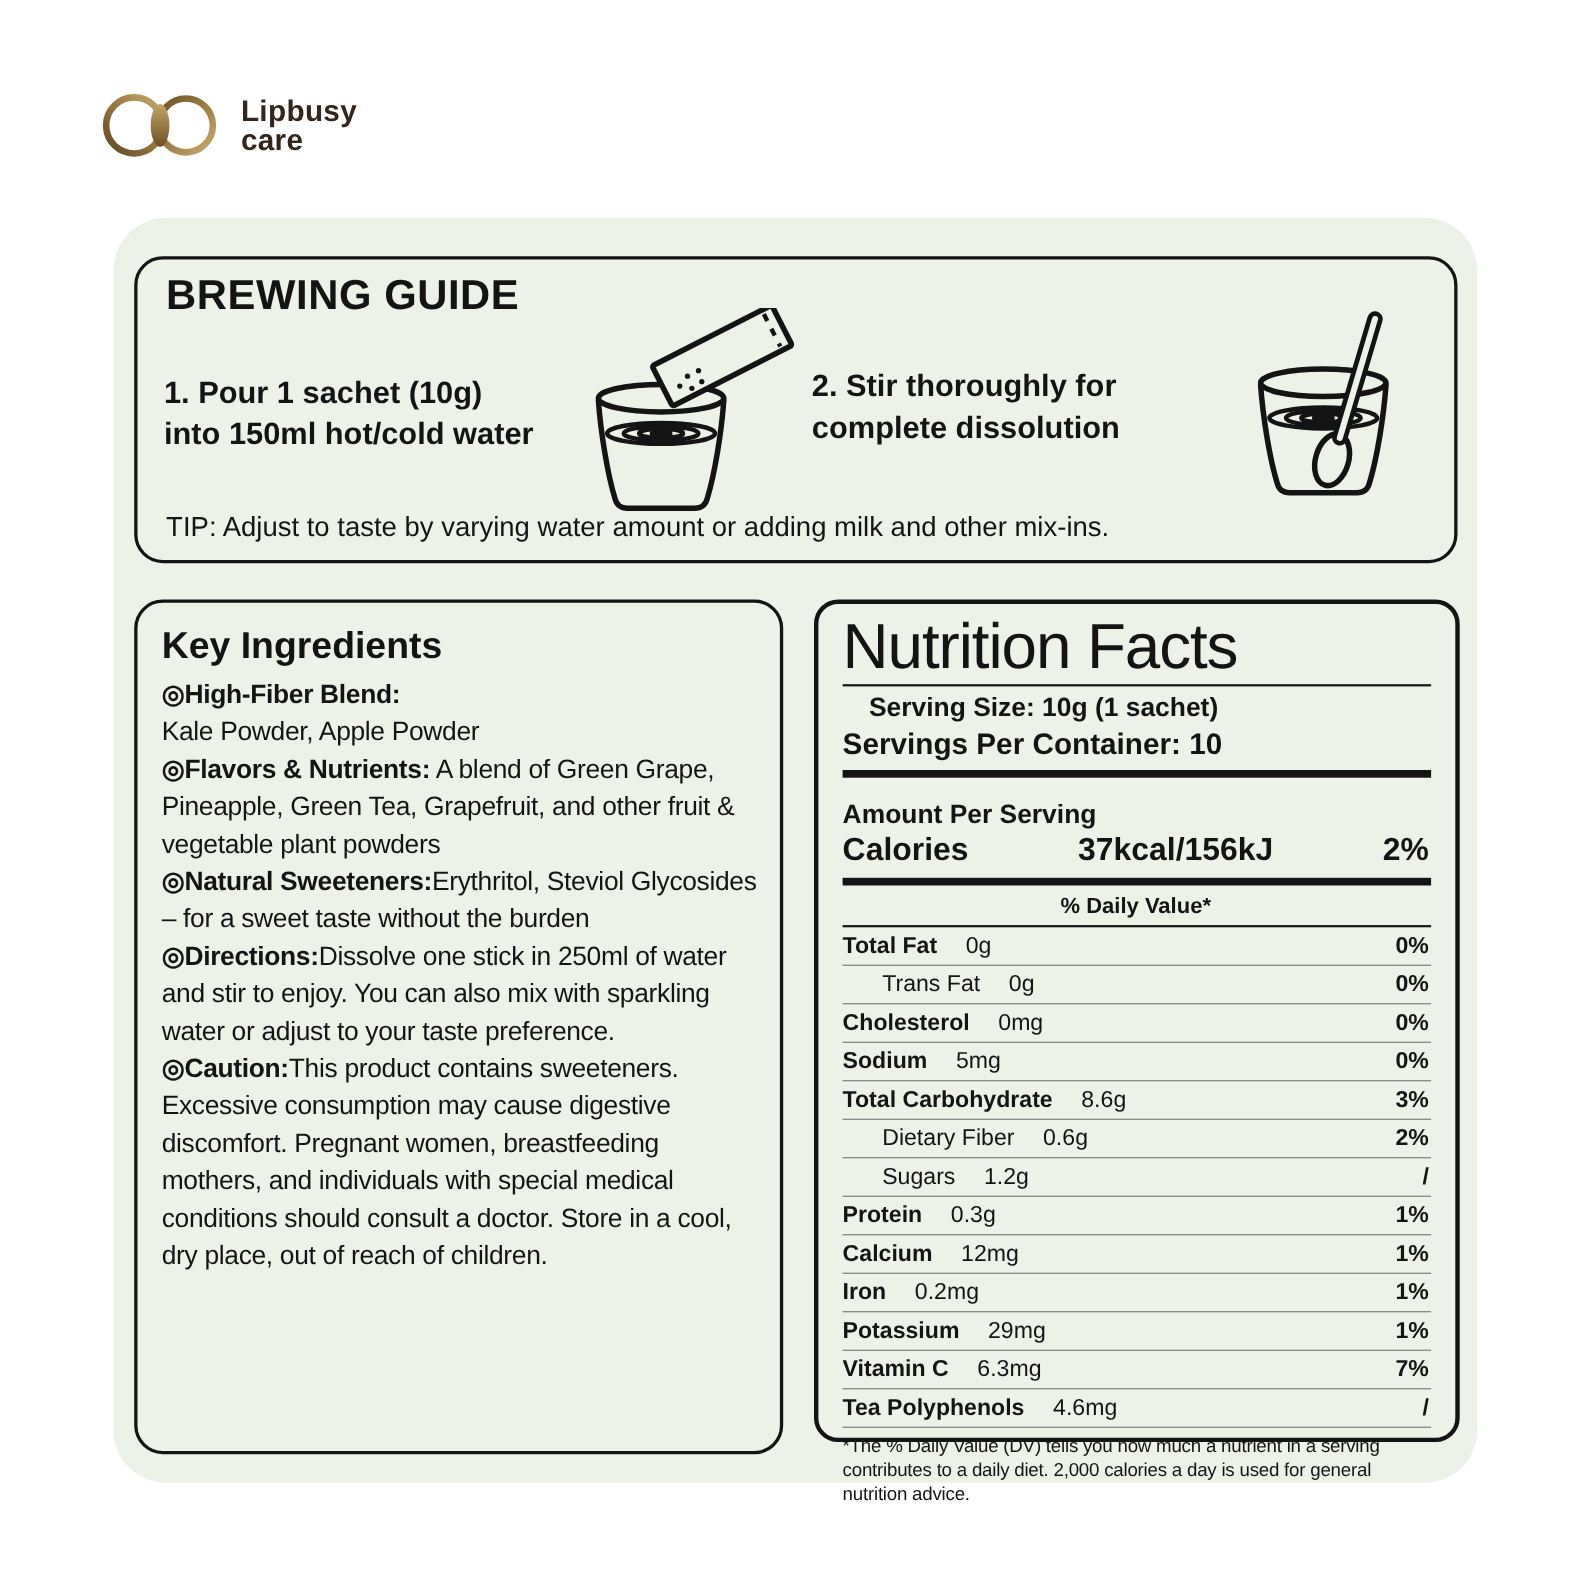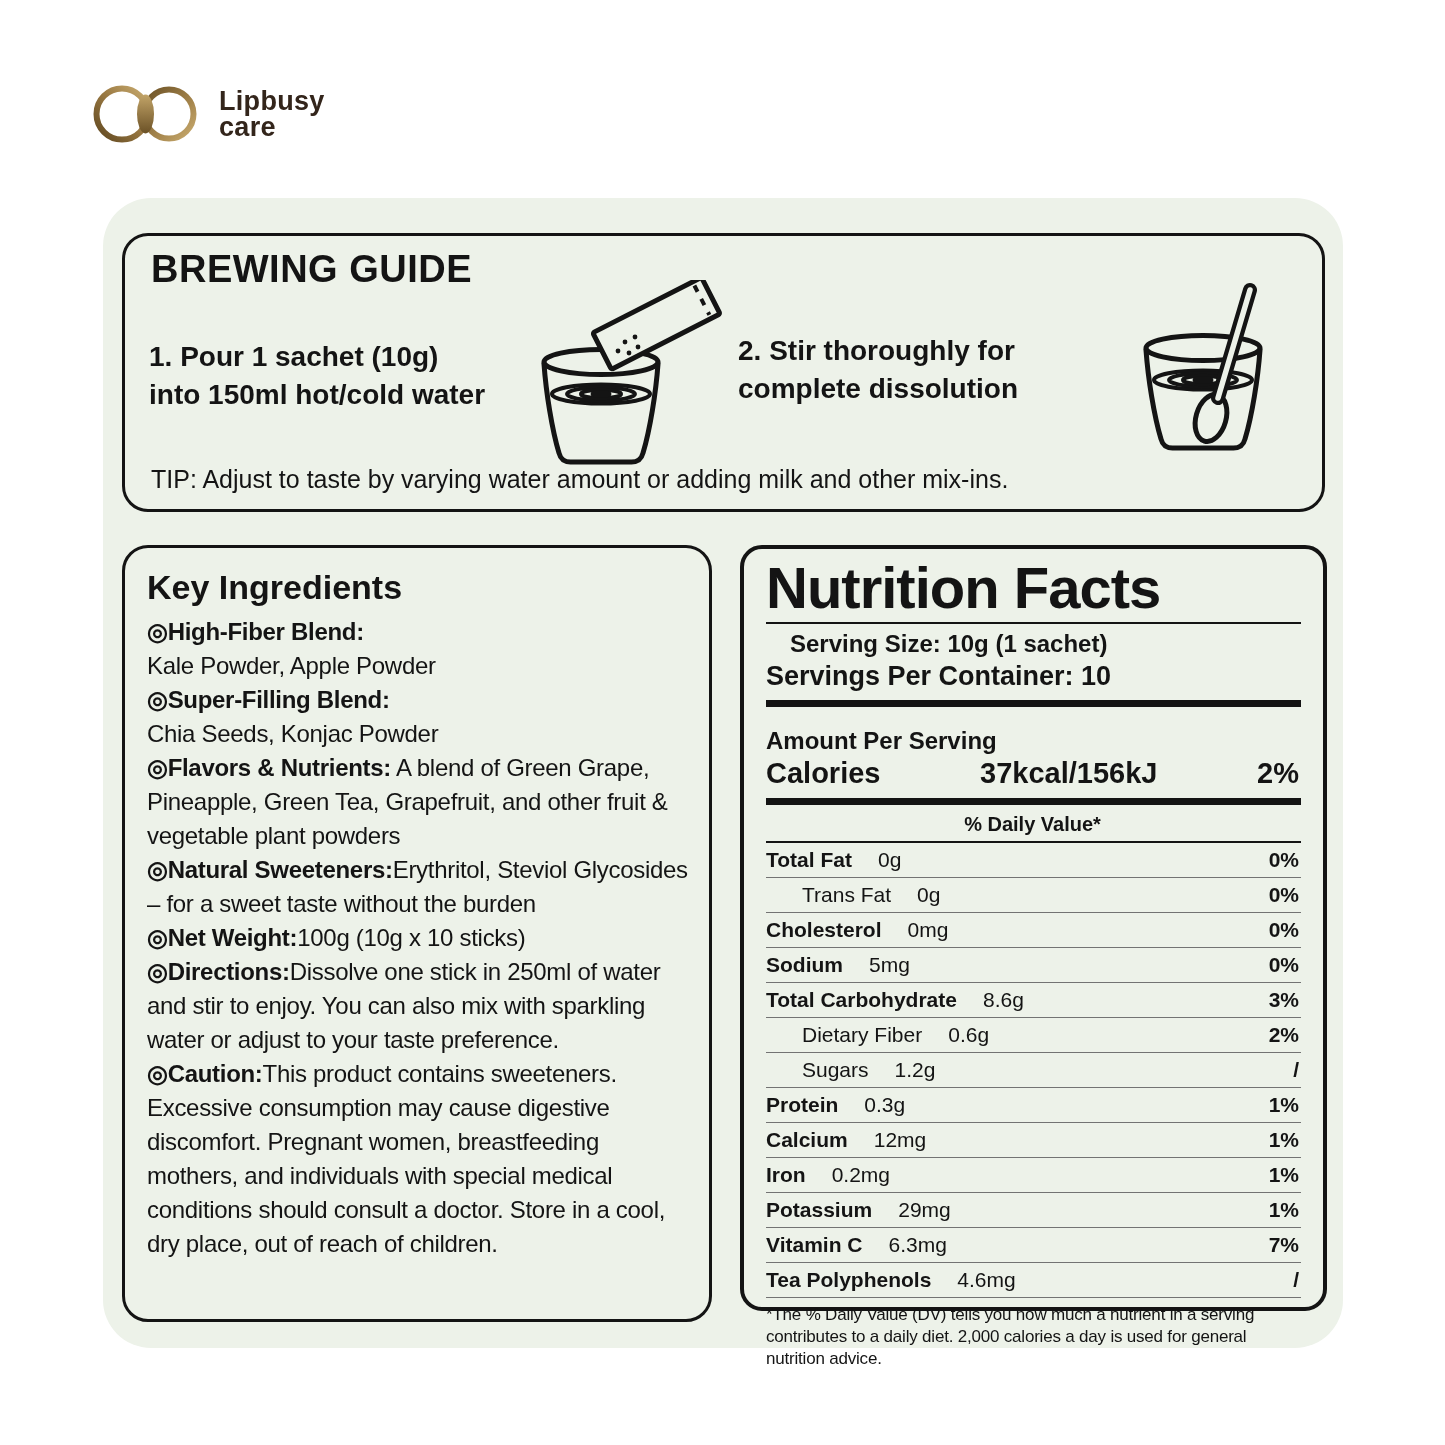--- a/index.html
+++ b/index.html
@@ -62,21 +62,21 @@
   .ing-body { font-size: 24px; line-height: 34px; letter-spacing: -0.3px; }
   .ing-item b { font-weight: bold; }
   .ing-item b.block { display: block; }
 
   
   .nutrition {
     left: 637px; top: 347px; width: 587px; height: 766px;
     border-width: 4px; border-radius: 22px;
     padding: 6px 22px 8px;
   }
-  .nf-title { font-size: 58px; font-weight: bold; letter-spacing: -1px; line-height: 66px; }
+  .nf-title { font-size: 58px; font-weight: normal; letter-spacing: -1px; line-height: 66px; }
   .nf-thin  { border-top: 2px solid #141414; margin: 1px 0 5px; }
   .nf-serving  { font-size: 24px; font-weight: bold; line-height: 30px; margin-left: 24px; }
   .nf-servings { font-size: 27px; font-weight: bold; line-height: 33px; margin-top: 1px; }
   .nf-thick { border-top: 7px solid #141414; margin: 7px 0 6px; }
   .nf-amount { font-size: 24px; font-weight: bold; line-height: 28px; margin-top: 20px; }
   .nf-cal-row {
     display: flex; justify-content: space-between; align-items: baseline;
     font-size: 29px; font-weight: bold; line-height: 36px; padding-right: 2px;
   }
   .nf-dv-head {
@@ -182,24 +182,22 @@
         <line x1="119" y1="8" x2="87" y2="116" stroke="#edf2e9" stroke-width="5.5" stroke-linecap="round"></line>
       </svg>
 
       <p class="brew-tip">TIP: Adjust to taste by varying water amount or adding milk and other mix-ins.</p>
     </section>
 
     <section class="panel ingredients">
       <h2 class="ing-title">Key Ingredients</h2>
       <div class="ing-body">
           <div class="ing-item"><b class="block">◎High-Fiber Blend:</b>Kale Powder, Apple Powder</div>
-          <div class="ing-item"><b class="block">◎Super-Filling Blend:</b>Chia Seeds, Konjac Powder</div>
           <div class="ing-item"><b>◎Flavors &amp; Nutrients:</b> A blend of Green Grape, Pineapple, Green Tea, Grapefruit, and other fruit &amp; vegetable plant powders</div>
           <div class="ing-item"><b>◎Natural Sweeteners:</b>Erythritol, Steviol Glycosides – for a sweet taste without the burden</div>
-          <div class="ing-item"><b>◎Net Weight:</b>100g (10g x 10 sticks)</div>
           <div class="ing-item"><b>◎Directions:</b>Dissolve one stick in 250ml of water and stir to enjoy. You can also mix with sparkling water or adjust to your taste preference.</div>
           <div class="ing-item"><b>◎Caution:</b>This product contains sweeteners. Excessive consumption may cause digestive discomfort. Pregnant women, breastfeeding mothers, and individuals with special medical conditions should consult a doctor. Store in a cool, dry place, out of reach of children.</div>
         </div>
     </section>
 
     <section class="panel nutrition">
       <h2 class="nf-title">Nutrition Facts</h2>
       <div class="nf-thin"></div>
       <div class="nf-serving">Serving Size: 10g (1 sachet)</div>
       <div class="nf-servings">Servings Per Container: 10</div>

